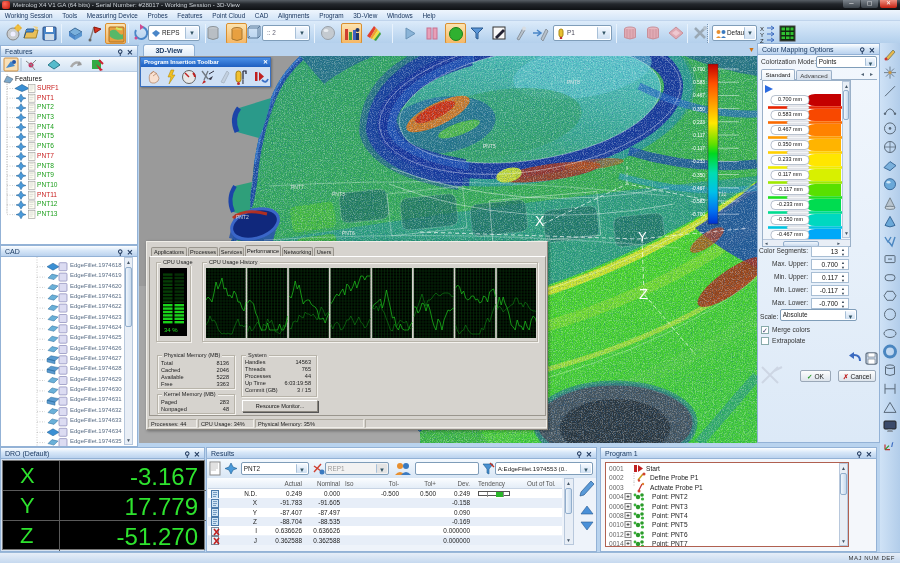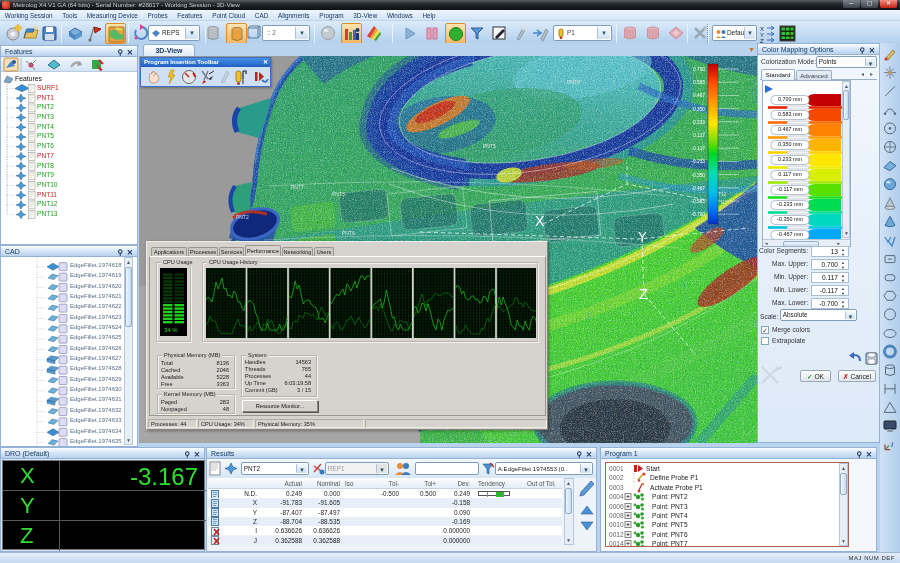--- a/index.html
+++ b/index.html
@@ -486,20 +486,22 @@
 <div class="abs phead" style="left:0;top:447px;width:205px">DRO (Default)<span class="hbtn" style="right:14px">⚲</span><span class="hbtn" style="right:4px">✕</span></div>
 <div class="abs pbody" style="left:0;top:459px;width:205px;height:93px;background:#d6e2f0"></div>
 <div class="abs" id="dro-black">
   <div style="position:absolute;left:56px;top:0;width:1px;height:90px;background:#5a5a5a"></div>
   <div style="position:absolute;left:0;top:29px;width:203px;height:1px;background:#5a5a5a"></div>
   <div style="position:absolute;left:0;top:59px;width:203px;height:1px;background:#5a5a5a"></div>
   <div class="droval" style="left:17px;top:2px;font-size:22px">X</div>
   <div class="droval" style="left:17px;top:32px;font-size:22px">Y</div>
   <div class="droval" style="left:17px;top:62px;font-size:22px">Z</div>
   <div class="droval" style="right:6px;top:2px;font-size:24px">-3.167</div>
+  <div class="droval" style="right:6px;top:32px;font-size:24px">17.779</div>
+  <div class="droval" style="right:6px;top:62px;font-size:24px">-51.270</div>
 </div>
 
 <div class="abs" style="left:139px;top:43px;width:618px;height:13px;background:#b9d3ee">
   <div class="abs" style="left:4px;top:1px;width:52px;height:12px;background:linear-gradient(#fdfeff,#e0ecf8);border:1px solid #8fb0d4;border-bottom:none;border-radius:3px 3px 0 0;font-size:7px;font-weight:bold;color:#1a3a64;text-align:center;line-height:12px">3D-View</div>
   <div class="abs" style="right:2px;top:3px;color:#d07010;font-size:7px">▼</div>
 </div>
 
 <div class="abs" id="viewport" style="left:139px;top:56px;width:618px;height:387px;background:#979797;overflow:hidden">
     <svg width="618" height="387" style="position:absolute;left:0;top:0">
       <defs>

